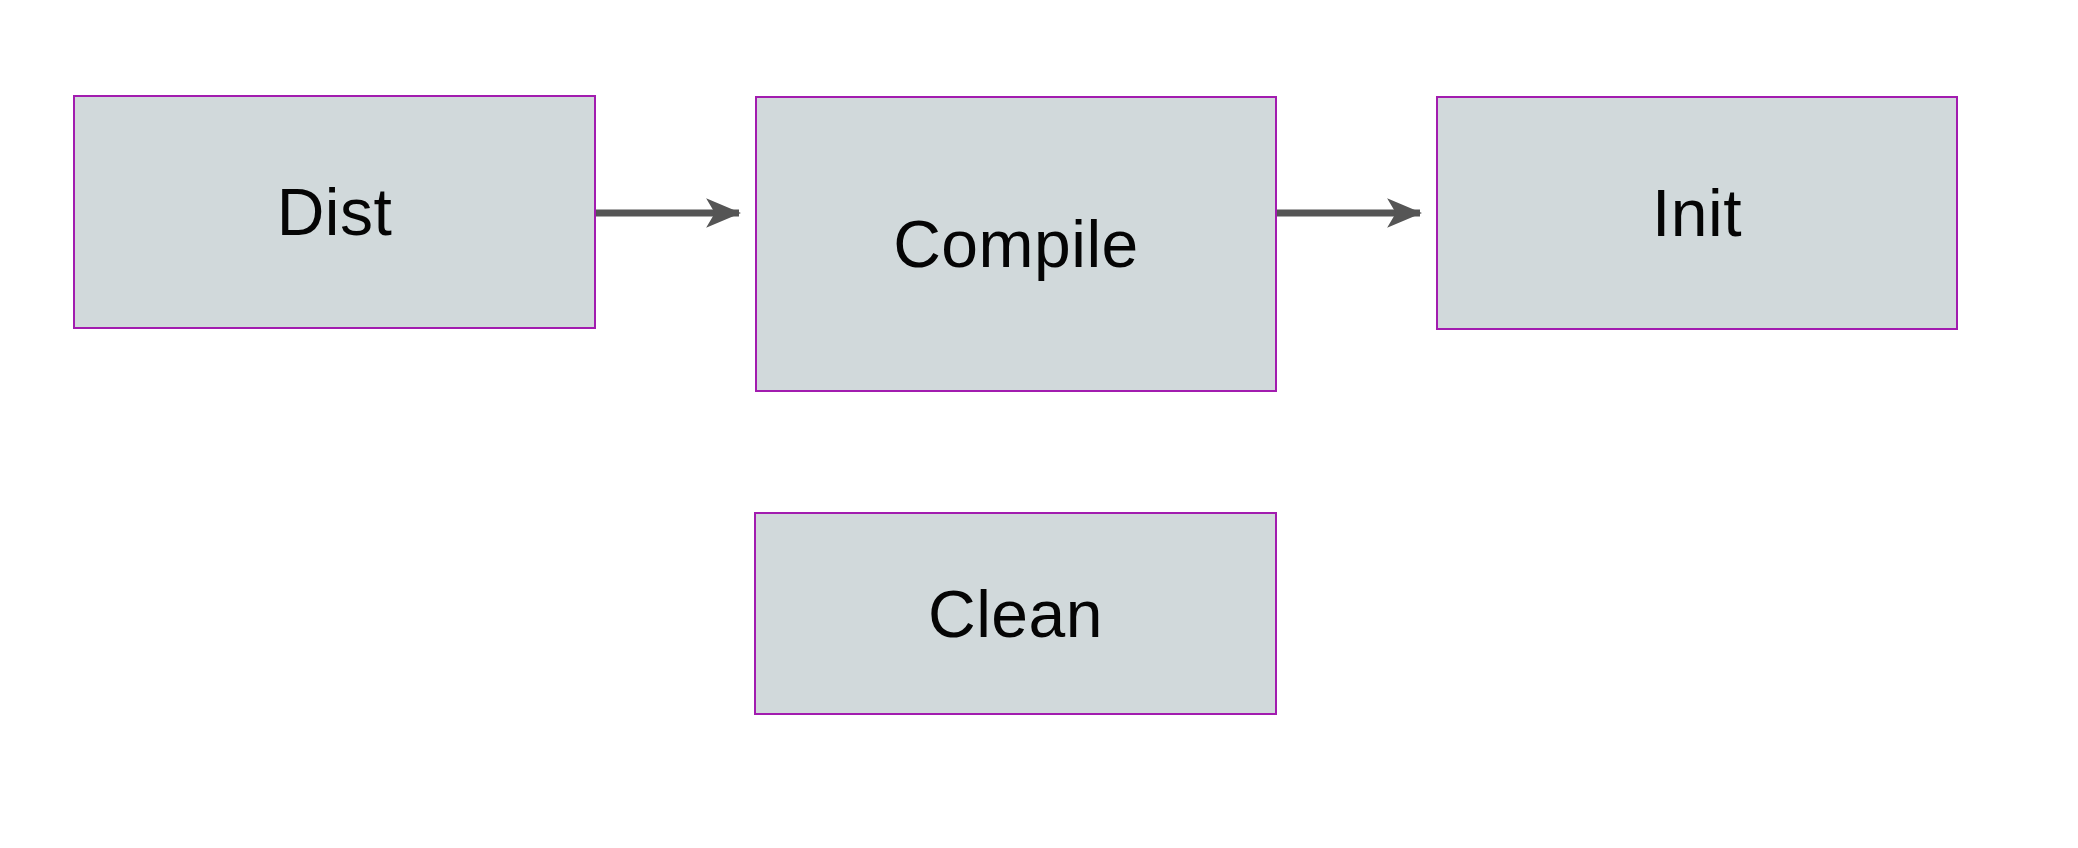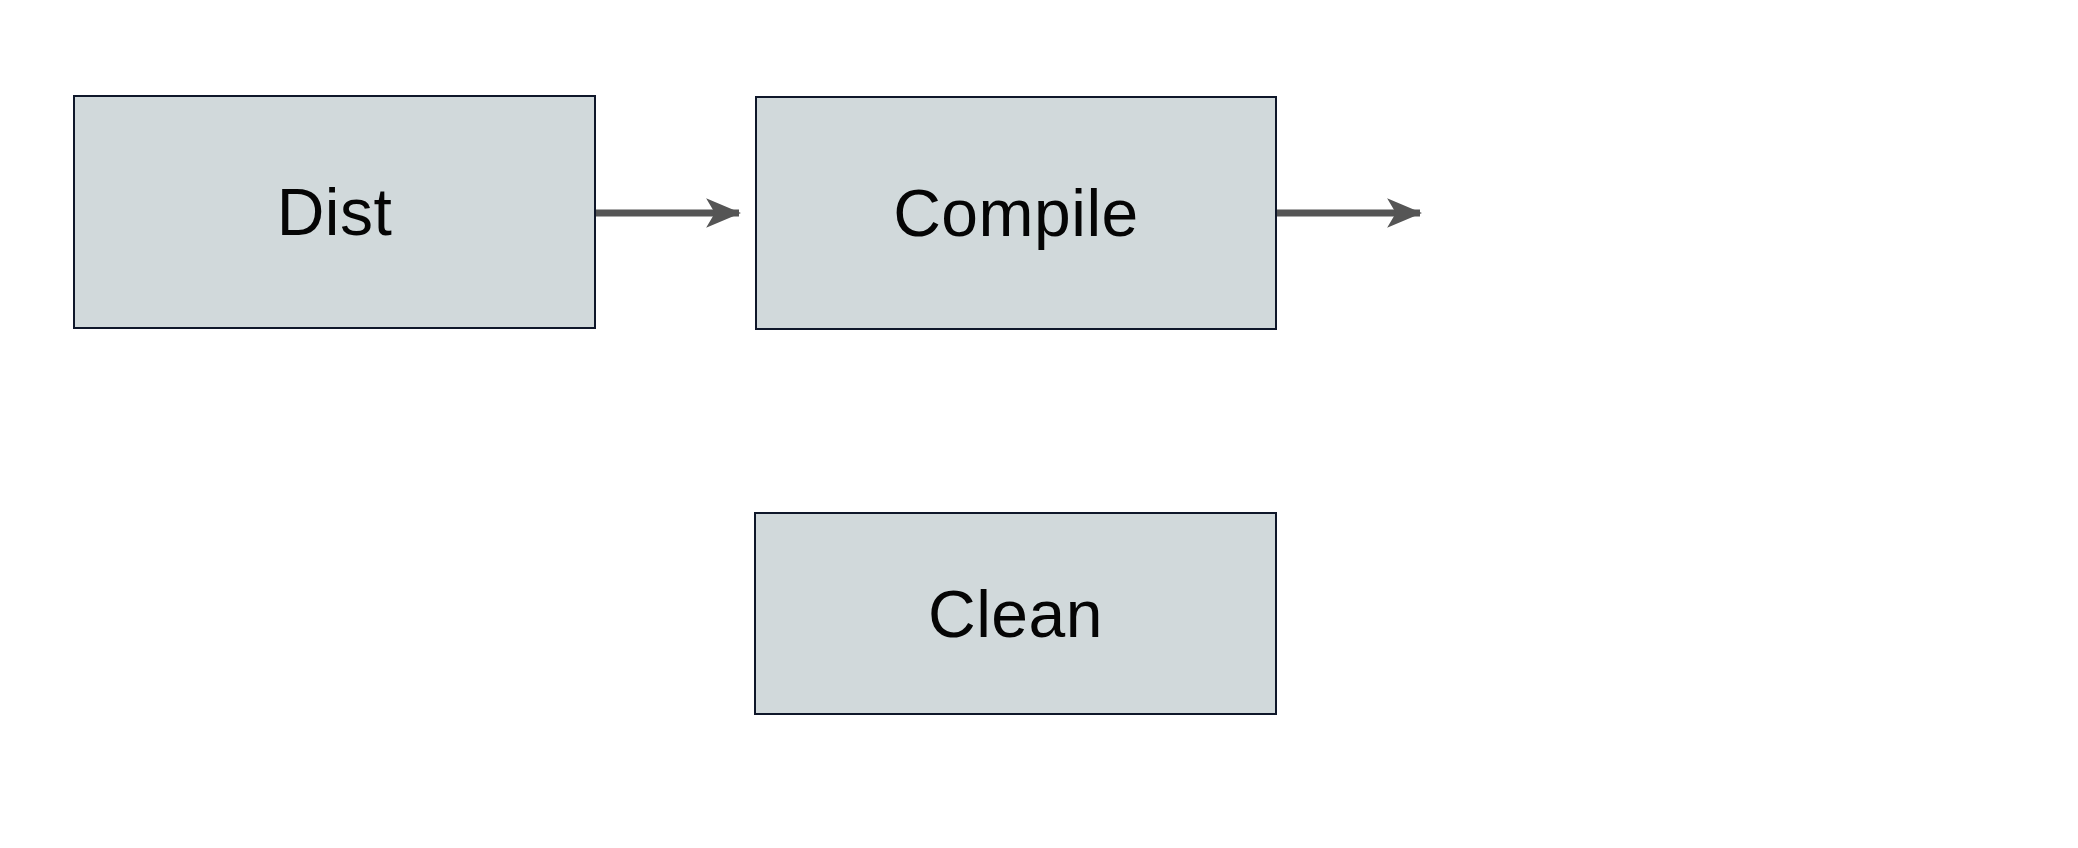--- a/index.html
+++ b/index.html
@@ -23,38 +23,38 @@
     left: 0;
     top: 0;
     width: 2078px;
     height: 848px;
     display: block;
   }
   .node-box {
     position: absolute;
     box-sizing: border-box;
     background: #d1d9db;
-    border: 2px solid #0f172a;
+    border: 2px solid #a21caf;
     display: flex;
     align-items: center;
     justify-content: center;
   }
   .node-label {
     font-family: "Liberation Sans", sans-serif;
     font-size: 66px;
     font-weight: 300;
     line-height: 1;
     color: #050505;
     letter-spacing: 0.5px;
     white-space: nowrap;
     -webkit-font-smoothing: antialiased;
   }
   
   #node-dist    { left: 73px;  top: 95px; width: 523px; height: 234px; }
-  #node-compile { left: 755px; top: 96px; width: 522px; height: 234px; }
+  #node-compile { left: 755px; top: 96px; width: 522px; height: 296px; }
   #node-init    { left: 1436px; top: 96px; width: 522px; height: 234px; }
   #node-clean   { left: 754px; top: 512px; width: 523px; height: 203px; }
 </style>
 </head>
 <body>
 
 <div id="diagram-canvas">
 
   <svg id="diagram-svg" viewBox="0 0 2078 848" xmlns="http://www.w3.org/2000/svg">
     <defs>
@@ -73,18 +73,21 @@
   </svg>
 
   <div class="node-box" id="node-dist">
     <span class="node-label">Dist</span>
   </div>
 
   <div class="node-box" id="node-compile">
     <span class="node-label">Compile</span>
   </div>
 
+  <div class="node-box" id="node-init">
+    <span class="node-label">Init</span>
+  </div>
 
   <div class="node-box" id="node-clean">
     <span class="node-label">Clean</span>
   </div>
 
 </div>
 
 </body></html>

